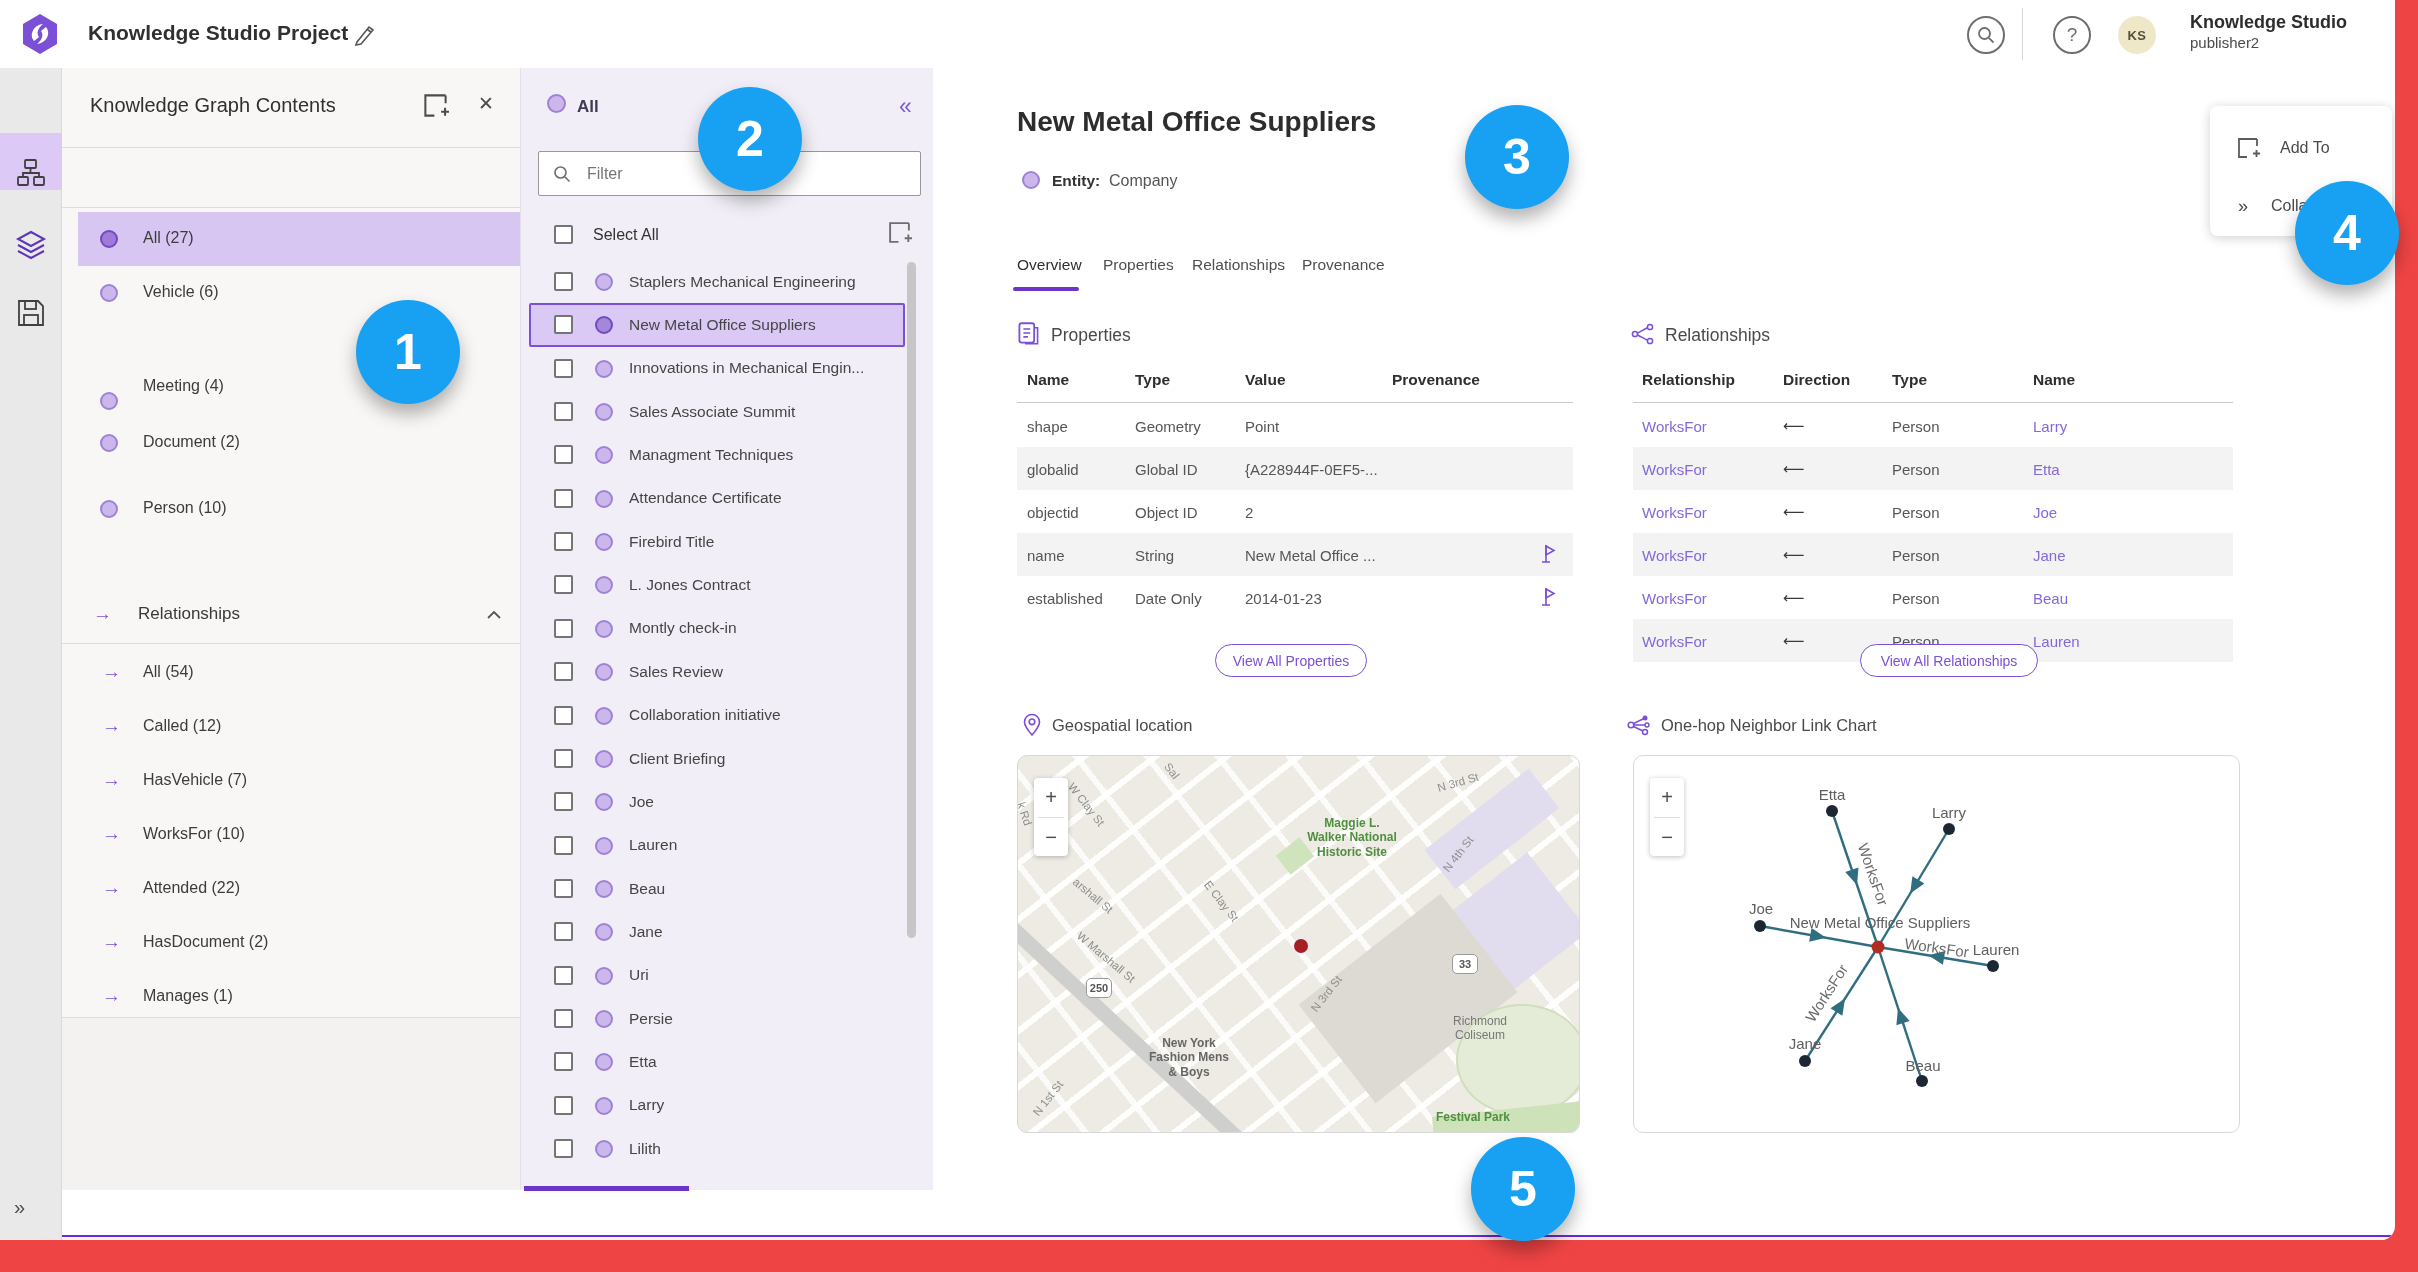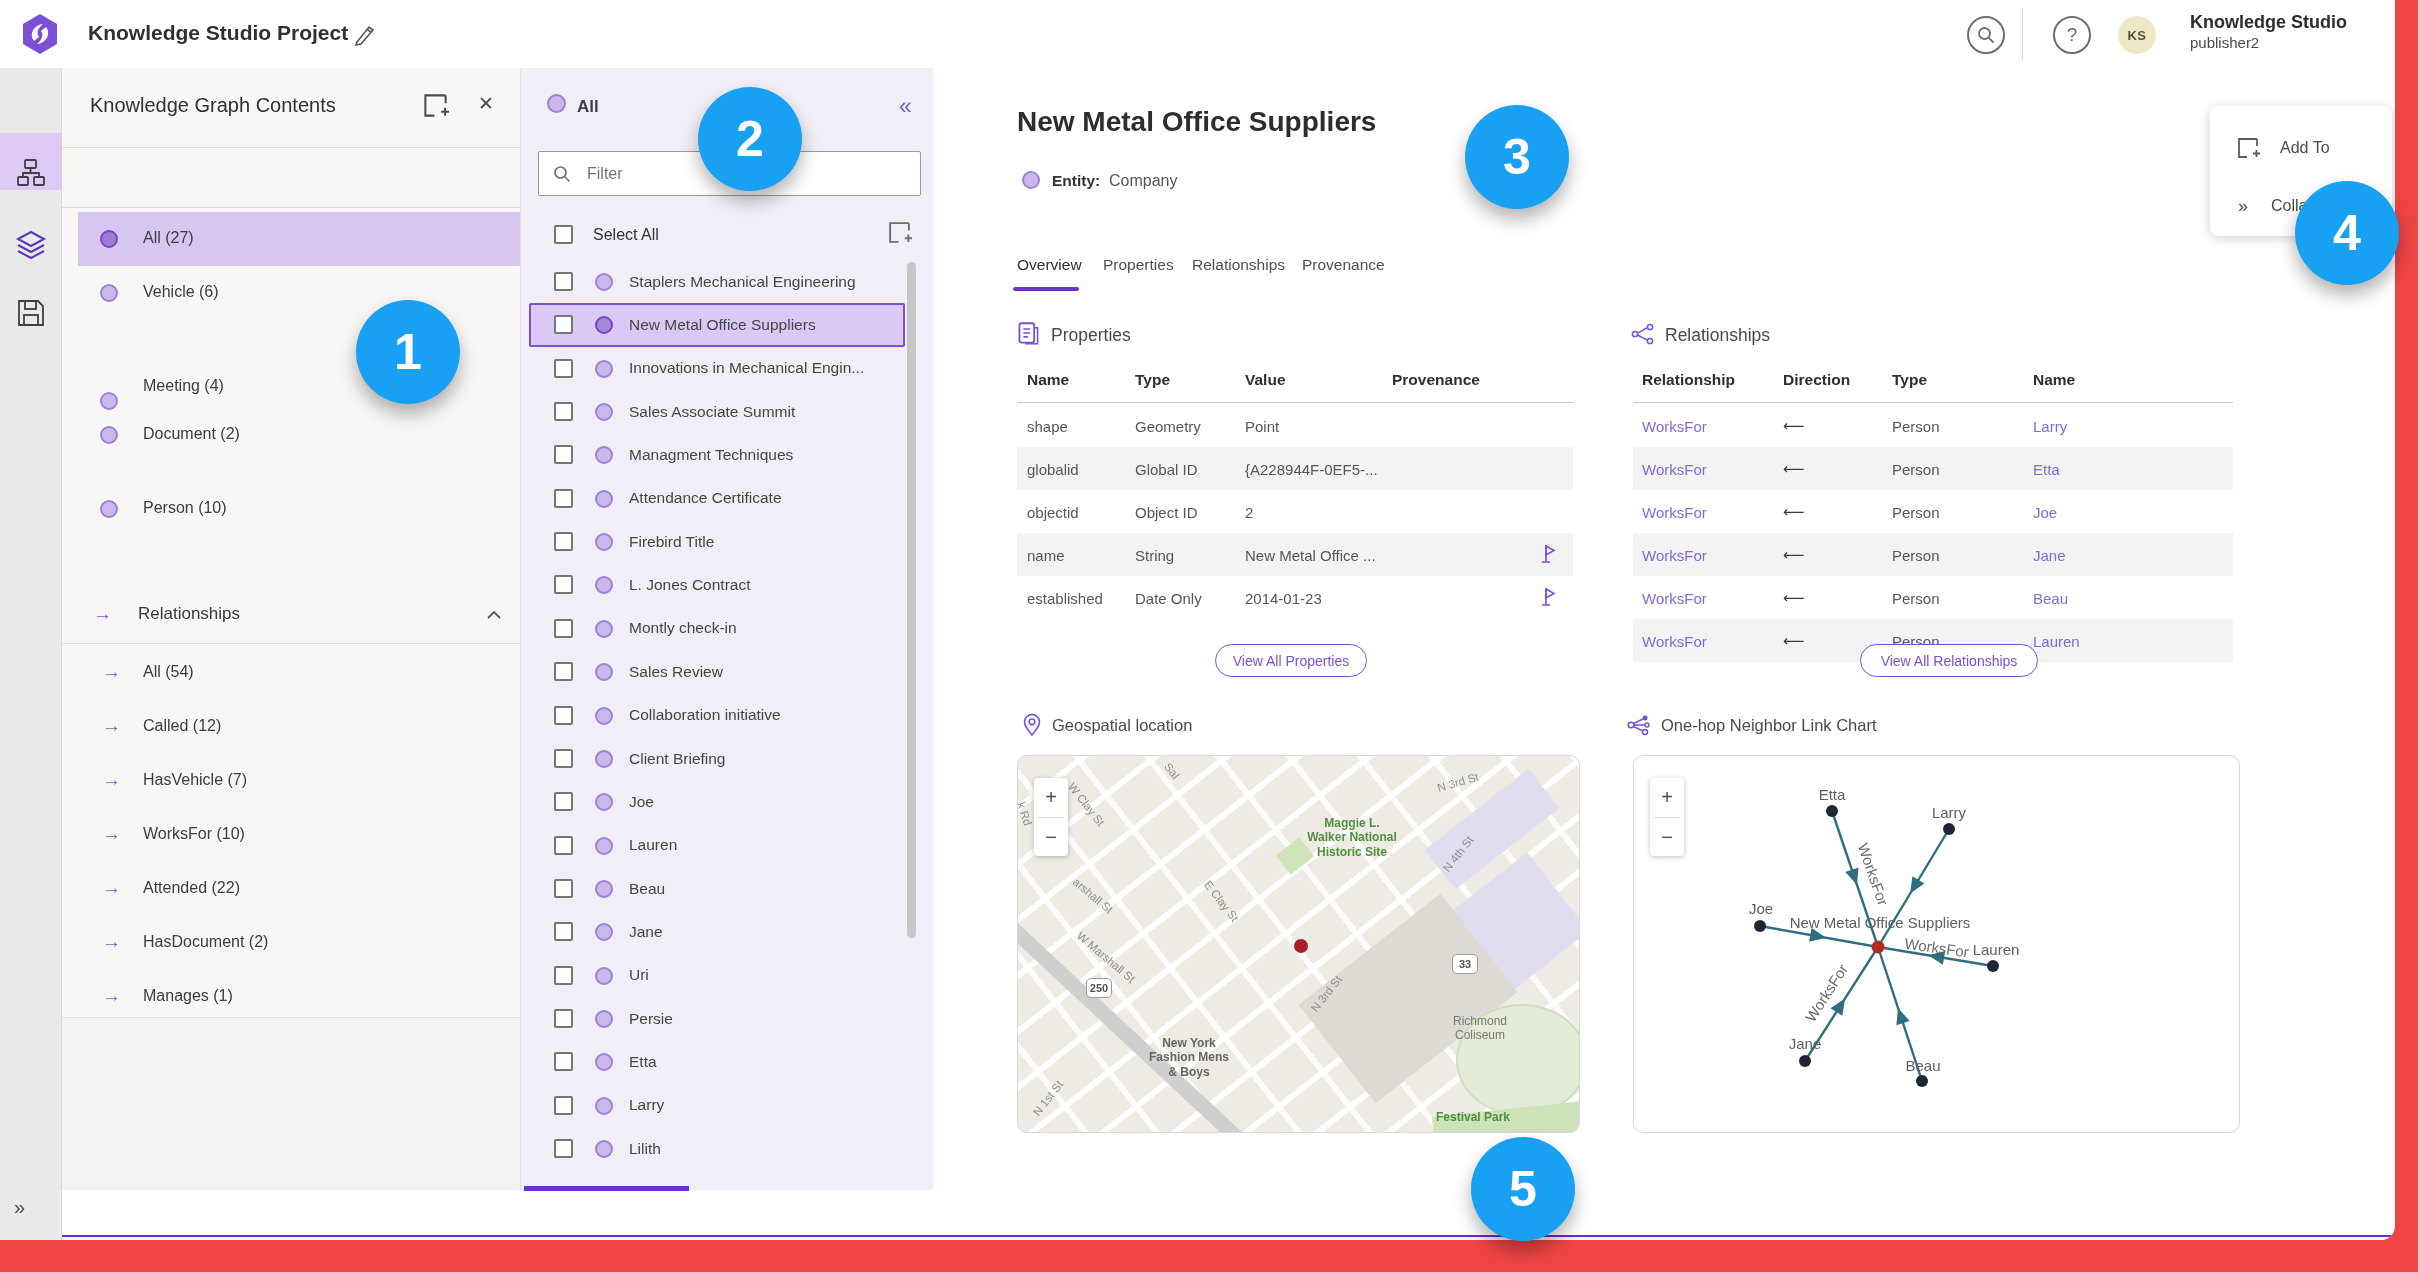--- a/index.html
+++ b/index.html
@@ -191,21 +191,21 @@
       <div class="itm-label abs" style="left:81px;top:17px">All (27)</div>
     </div>
     <div class="row54" style="top:198px">
       <div class="circ abs" style="left:38px;top:18px;width:18px;height:18px"></div>
       <div class="itm-label abs" style="left:81px;top:17px">Vehicle (6)</div>
     </div>
     <div class="row54" style="top:306px">
       <div class="circ abs" style="left:38px;top:18px;width:18px;height:18px"></div>
       <div class="itm-label abs" style="left:81px;top:3px">Meeting (4)</div>
     </div>
-    <div class="row54" style="top:340px">
+    <div class="row54" style="top:348px">
       <div class="circ abs" style="left:38px;top:18px;width:18px;height:18px"></div>
       <div class="itm-label abs" style="left:81px;top:17px">Document (2)</div>
     </div>
     <div class="row54" style="top:414px">
       <div class="circ abs" style="left:38px;top:18px;width:18px;height:18px"></div>
       <div class="itm-label abs" style="left:81px;top:17px">Person (10)</div>
     </div>
 
     <div class="abs" style="left:0;top:522px;width:458px;height:53px">
       <div class="rel-arrow abs" style="left:31px;top:13px">→</div>

